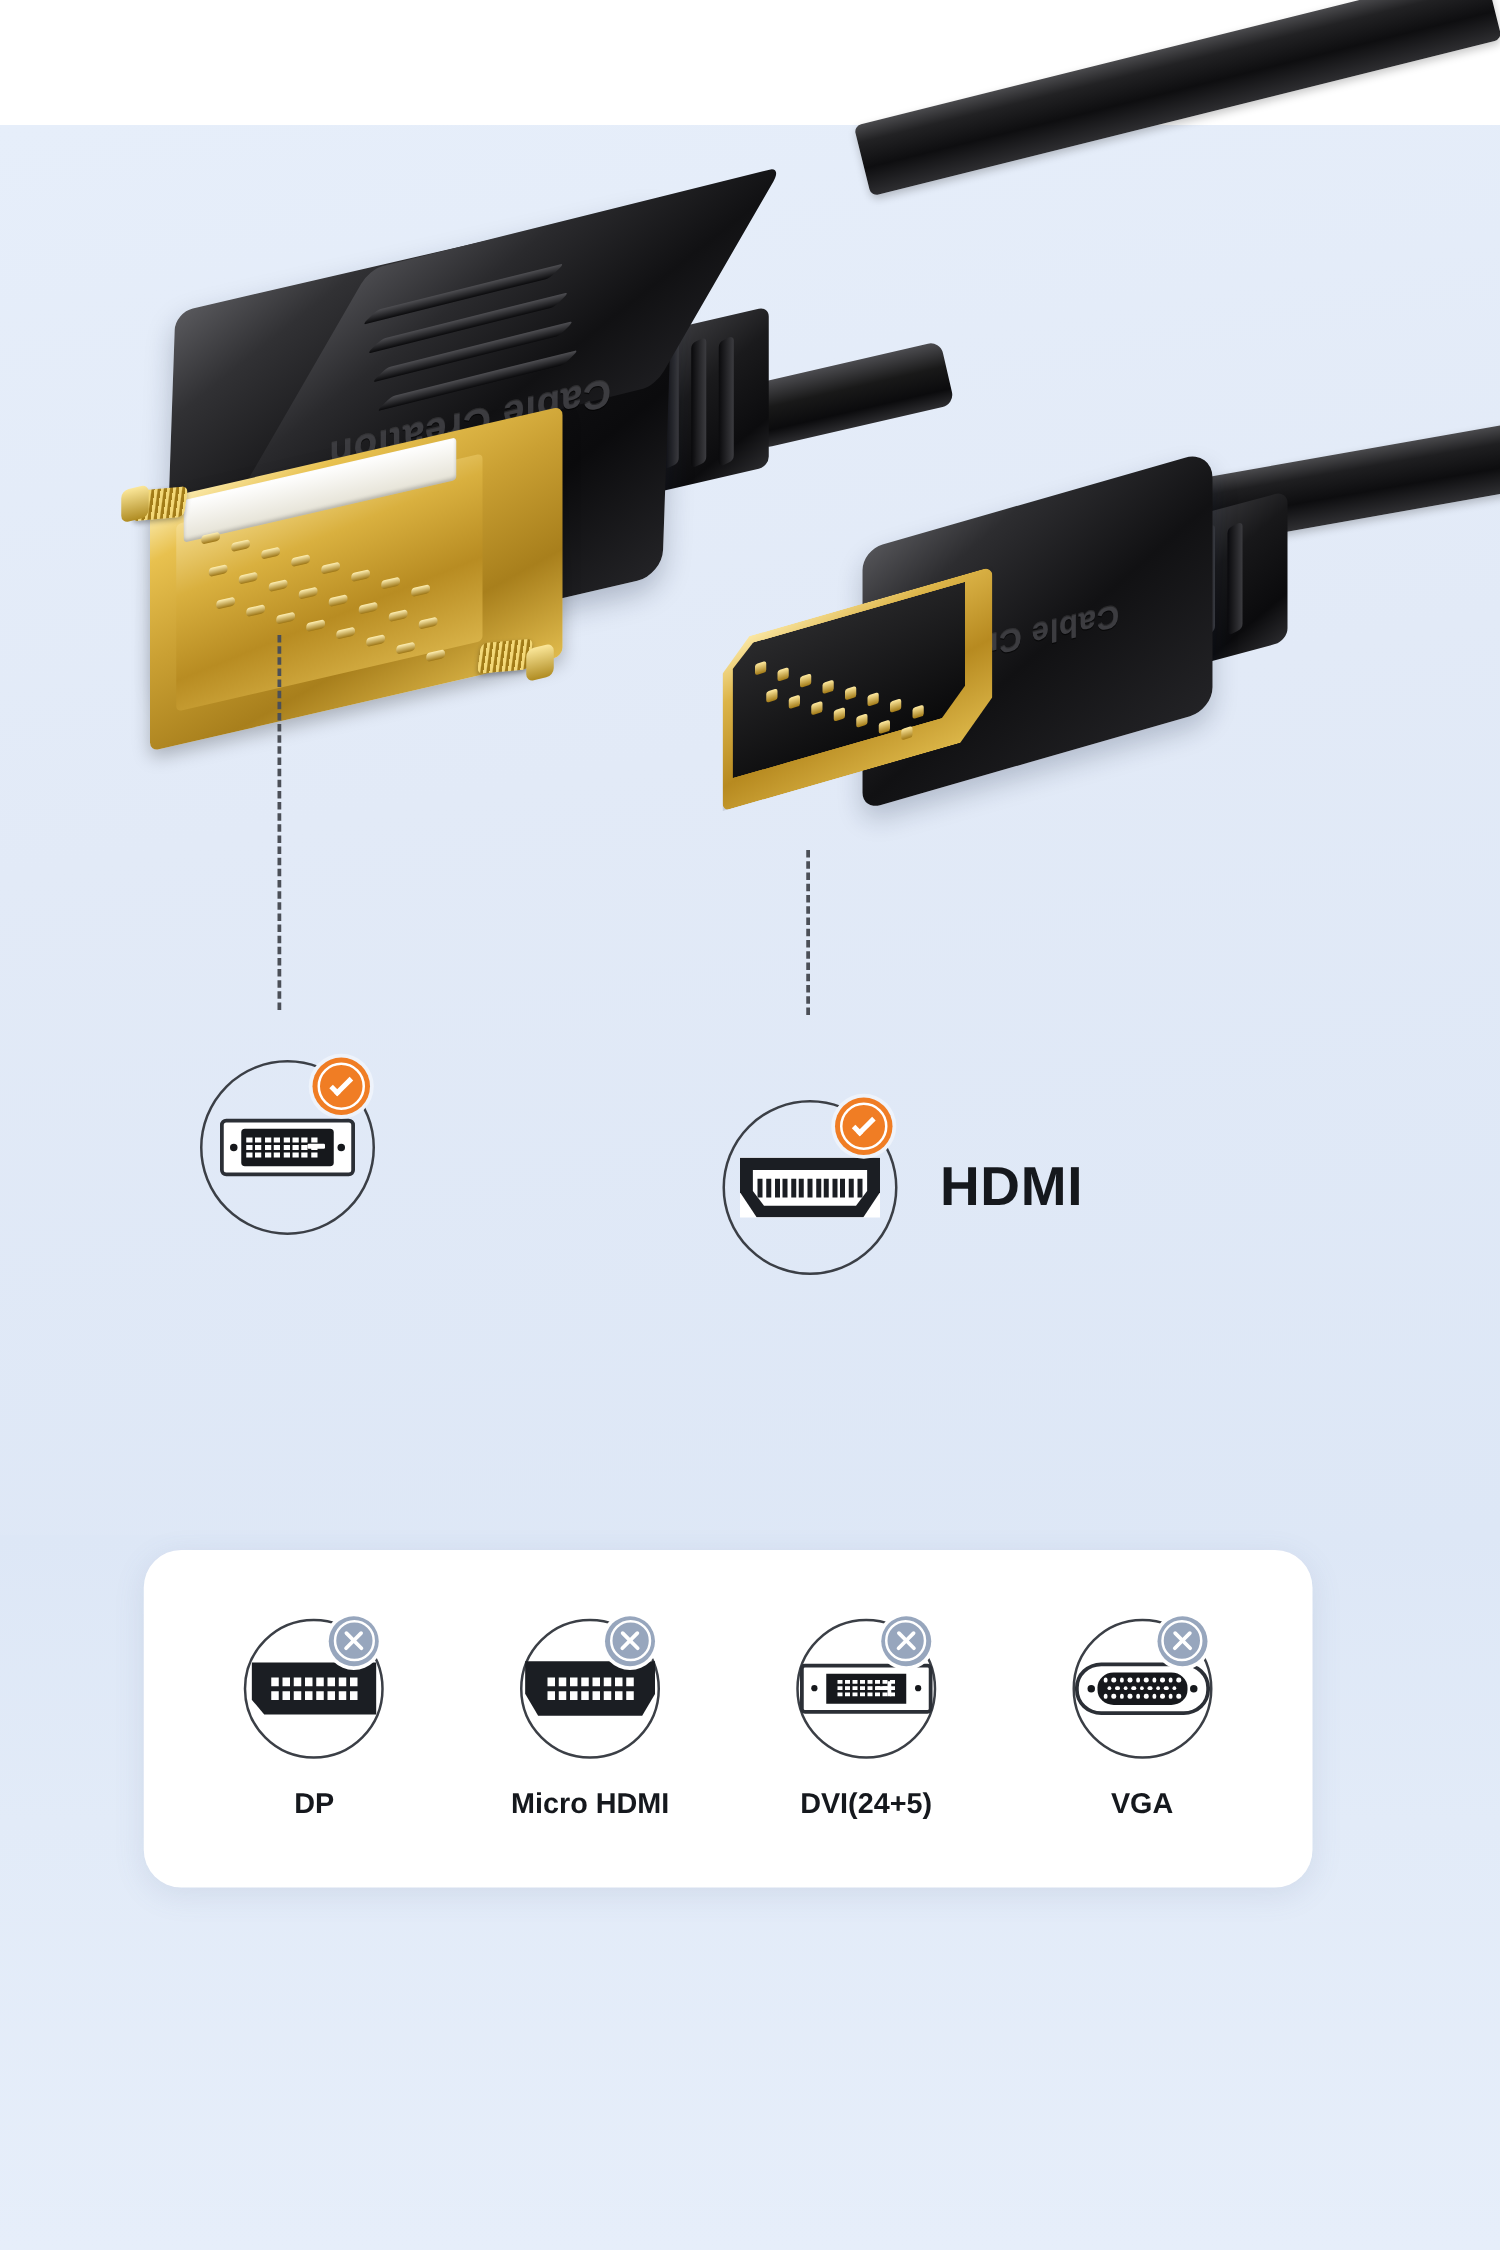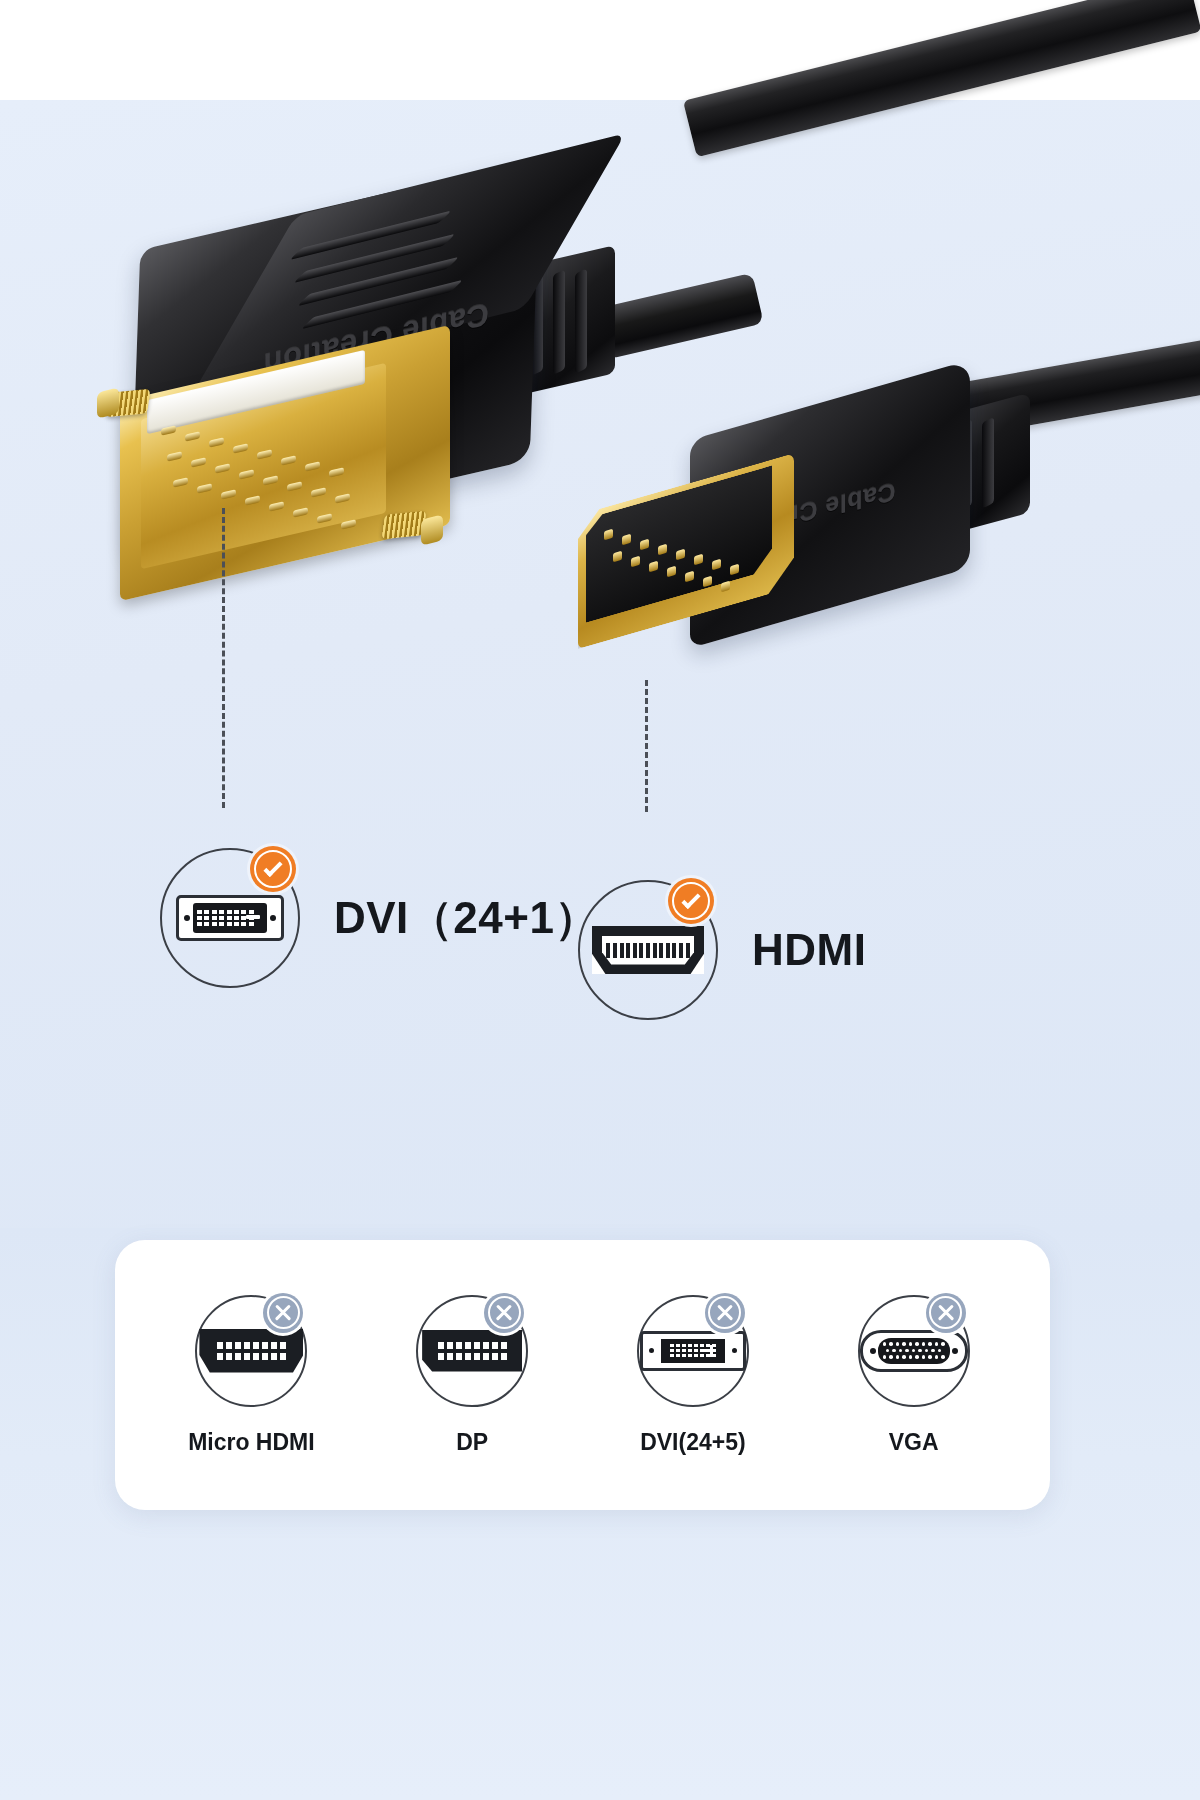--- a/index.html
+++ b/index.html
@@ -484,21 +484,20 @@
               <i></i>
           </div>
           <span class="blade"></span>
         </div>
         <span class="dot r"></span>
       </div>
       <div class="mark ok">
         <span class="tick"></span>
       </div>
     </div>
-    <div class="big-label">DVI（24+1）</div>
   </div>
 
   <div class="badge-row" style="left:578px; top:880px;">
     <div class="port-circle">
       <div class="glyph g-hdmi">
         <div class="outer">
           <div class="mid">
             <div class="teeth">
               <i></i>
                 <i></i>
@@ -522,20 +521,54 @@
       </div>
     </div>
     <div class="big-label">HDMI</div>
   </div>
 
   <div class="card">
 
 
     <div class="card-item">
       <div class="card-circle">
+        <div class="glyph g-dp">
+          <div class="outer">
+            <div class="row">
+                <i></i>
+                <i></i>
+                <i></i>
+                <i></i>
+                <i></i>
+                <i></i>
+                <i></i>
+                <i></i>
+              </div>
+            <div class="row">
+                <i></i>
+                <i></i>
+                <i></i>
+                <i></i>
+                <i></i>
+                <i></i>
+                <i></i>
+                <i></i>
+              </div>
+          </div>
+        </div>
+        <div class="mark no">
+          <span class="x1"></span>
+            <span class="x2"></span>
+        </div>
+      </div>
+      <div class="card-label">DP</div>
+    </div>
+
+    <div class="card-item">
+      <div class="card-circle">
         <div class="glyph g-micro">
           <div class="outer">
             <div class="row">
                 <i></i>
                 <i></i>
                 <i></i>
                 <i></i>
                 <i></i>
                 <i></i>
                 <i></i>
@@ -552,54 +585,20 @@
                 <i></i>
               </div>
           </div>
         </div>
         <div class="mark no">
           <span class="x1"></span>
             <span class="x2"></span>
         </div>
       </div>
       <div class="card-label">Micro HDMI</div>
-    </div>
-
-    <div class="card-item">
-      <div class="card-circle">
-        <div class="glyph g-dp">
-          <div class="outer">
-            <div class="row">
-                <i></i>
-                <i></i>
-                <i></i>
-                <i></i>
-                <i></i>
-                <i></i>
-                <i></i>
-                <i></i>
-              </div>
-            <div class="row">
-                <i></i>
-                <i></i>
-                <i></i>
-                <i></i>
-                <i></i>
-                <i></i>
-                <i></i>
-                <i></i>
-              </div>
-          </div>
-        </div>
-        <div class="mark no">
-          <span class="x1"></span>
-            <span class="x2"></span>
-        </div>
-      </div>
-      <div class="card-label">DP</div>
     </div>
 
     <div class="card-item">
       <div class="card-circle">
         <div class="glyph g-dvi5">
           <span class="dot l"></span>
           <div class="inner">
             <div class="pg">
               <i></i>
                 <i></i>

